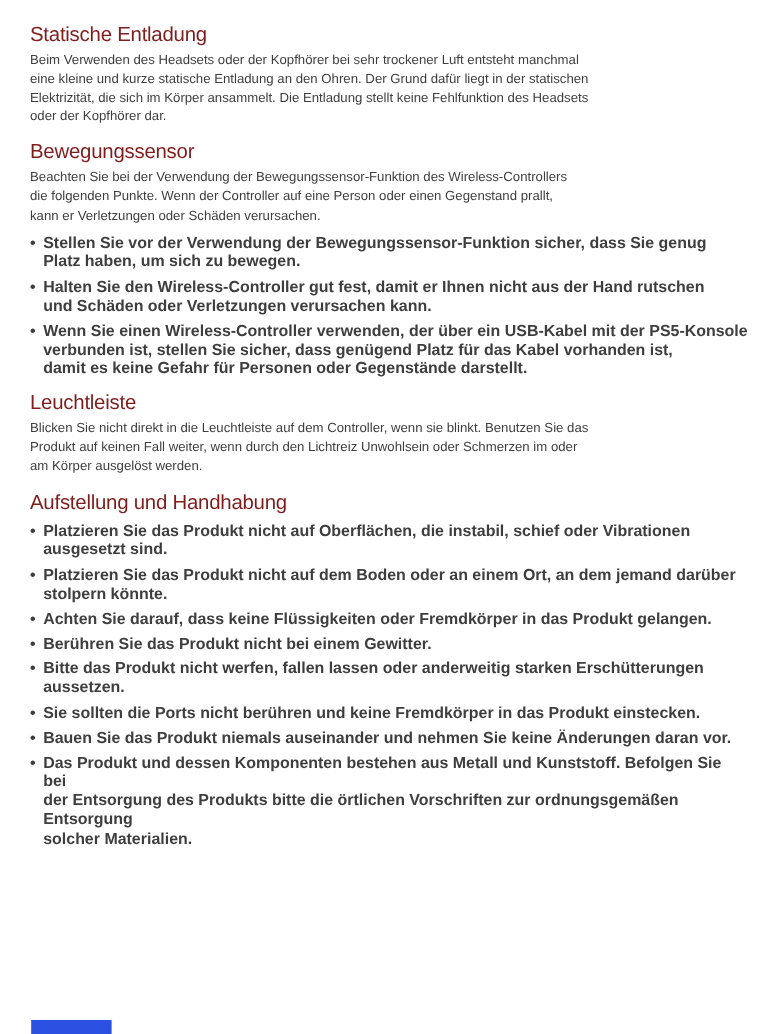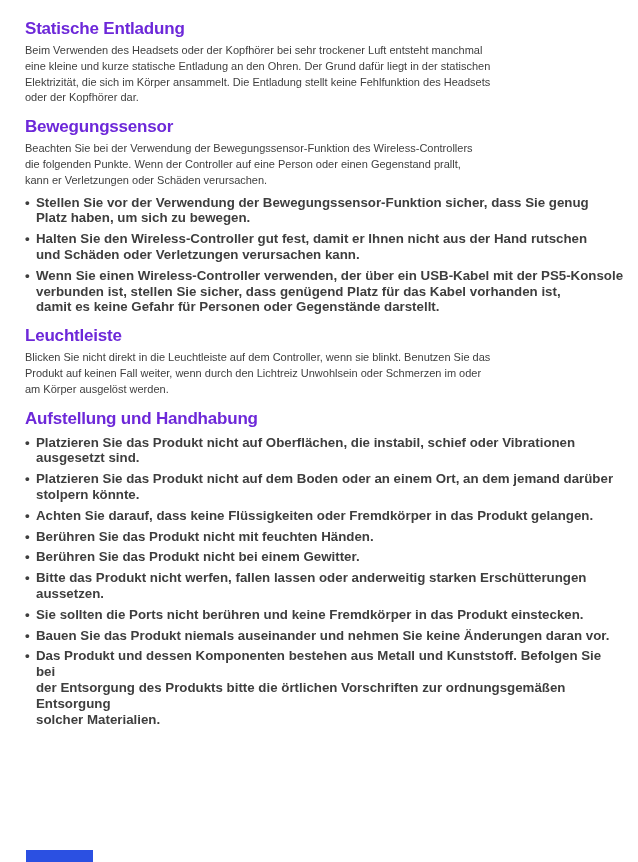--- a/index.html
+++ b/index.html
@@ -11,23 +11,23 @@
   }
   .page {
     position: relative;
     width: 638px; height: 862px;
     background: #ffffff;
     overflow: hidden;
   }
   .content { padding: 13px 14px 0 25px; }
   .section-heading {
     font-size: 17px;
-    font-weight: bold;
+    font-weight: normal;
     line-height: 21px;
-    color: #6d28d9;
+    color: #7f1d1d;
     letter-spacing: -0.2px;
     margin: 10px 0 4px 0;
   }
   .section:first-child .section-heading { margin-top: 5px; }
   .body-paragraph {
     font-size: 11px;
     line-height: 15.8px;
     color: #3e3e3e;
     margin: 2px 0 0 0;
     white-space: pre-line;
@@ -99,21 +99,20 @@
     </div>
 
     <div class="section">
       <div class="section-heading">Aufstellung und Handhabung</div>
       <ul class="bullet-list">
         <li class="bullet-item">Platzieren Sie das Produkt nicht auf Oberflächen, die instabil, schief oder Vibrationen
 ausgesetzt sind.</li>
         <li class="bullet-item">Platzieren Sie das Produkt nicht auf dem Boden oder an einem Ort, an dem jemand darüber
 stolpern könnte.</li>
         <li class="bullet-item">Achten Sie darauf, dass keine Flüssigkeiten oder Fremdkörper in das Produkt gelangen.</li>
-        <li class="bullet-item">Berühren Sie das Produkt nicht mit feuchten Händen.</li>
         <li class="bullet-item">Berühren Sie das Produkt nicht bei einem Gewitter.</li>
         <li class="bullet-item">Bitte das Produkt nicht werfen, fallen lassen oder anderweitig starken Erschütterungen
 aussetzen.</li>
         <li class="bullet-item">Sie sollten die Ports nicht berühren und keine Fremdkörper in das Produkt einstecken.</li>
         <li class="bullet-item">Bauen Sie das Produkt niemals auseinander und nehmen Sie keine Änderungen daran vor.</li>
         <li class="bullet-item">Das Produkt und dessen Komponenten bestehen aus Metall und Kunststoff. Befolgen Sie bei
 der Entsorgung des Produkts bitte die örtlichen Vorschriften zur ordnungsgemäßen Entsorgung
 solcher Materialien.</li>
       </ul>
     </div>

